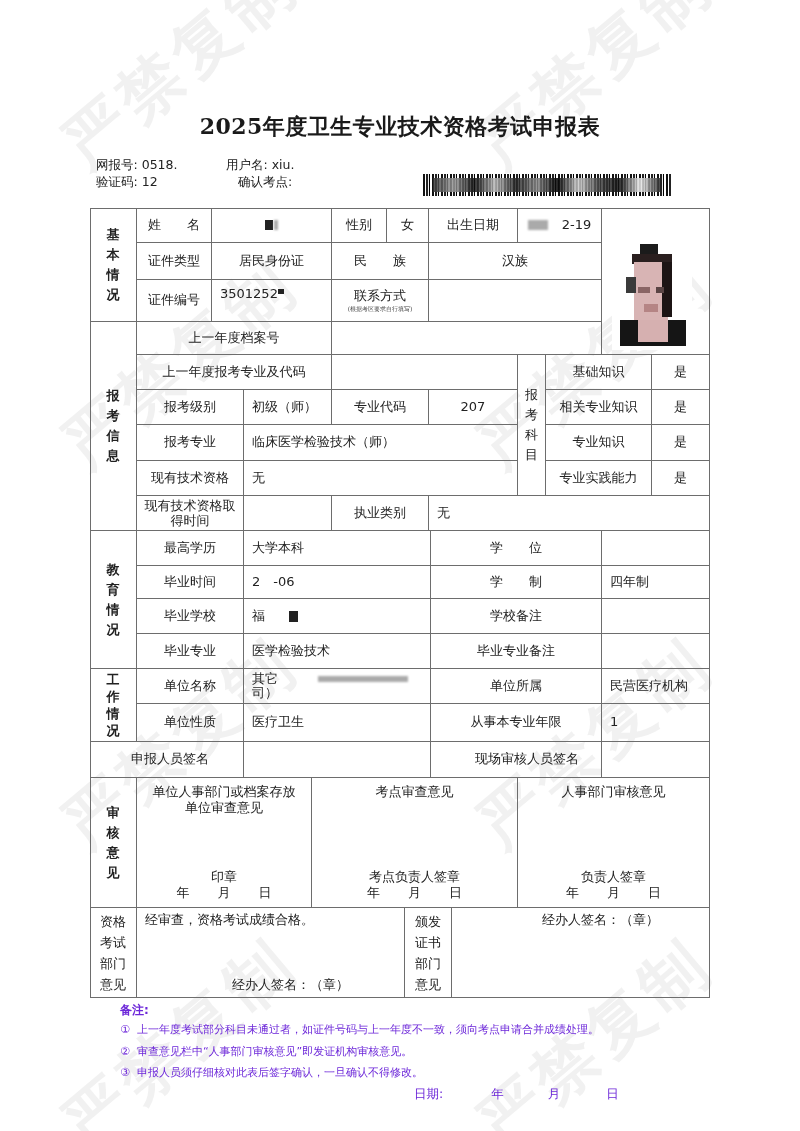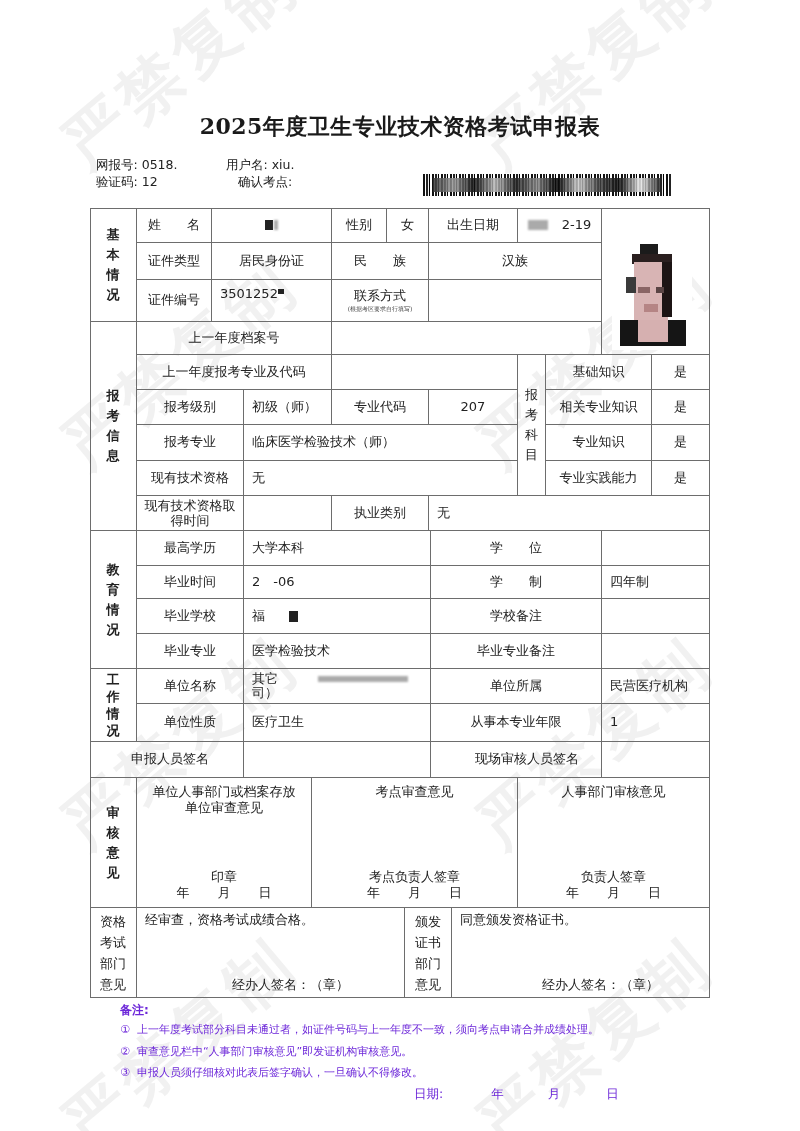--- a/index.html
+++ b/index.html
@@ -304,21 +304,20 @@
   <span style="text-align:left;">经审查，资格考试成绩合格。</span>
   <span style="text-align:center;padding-left:40px;">经办人签名：（章）</span>
 </div>
 <div class="cell" style="left:405px;top:908px;width:47px;height:90px;flex-direction:column;line-height:21px;">
   <span>颁发</span>
     <span>证书</span>
     <span>部门</span>
     <span>意见</span>
 </div>
 <div class="cell" style="left:452px;top:908px;width:258px;height:90px;flex-direction:column;justify-content:space-between;align-items:stretch;padding:4px 8px 4px 8px;">
-  <span style="text-align:left;">同意颁发资格证书。</span>
   <span style="text-align:center;padding-left:40px;">经办人签名：（章）</span>
 </div>
 
 <div class="abs notes" style="left:120px;top:1002px;font-weight:bold;font-size:12px;">备注:</div>
 <div class="abs notes" style="left:120px;top:1022px;">
   <span>①</span>&nbsp;&nbsp;<span>上一年度考试部分科目未通过者，如证件号码与上一年度不一致，须向考点申请合并成绩处理。</span>
 </div>
 <div class="abs notes" style="left:120px;top:1044px;">
   <span>②</span>&nbsp;&nbsp;<span>审查意见栏中“人事部门审核意见”即发证机构审核意见。</span>
 </div>

